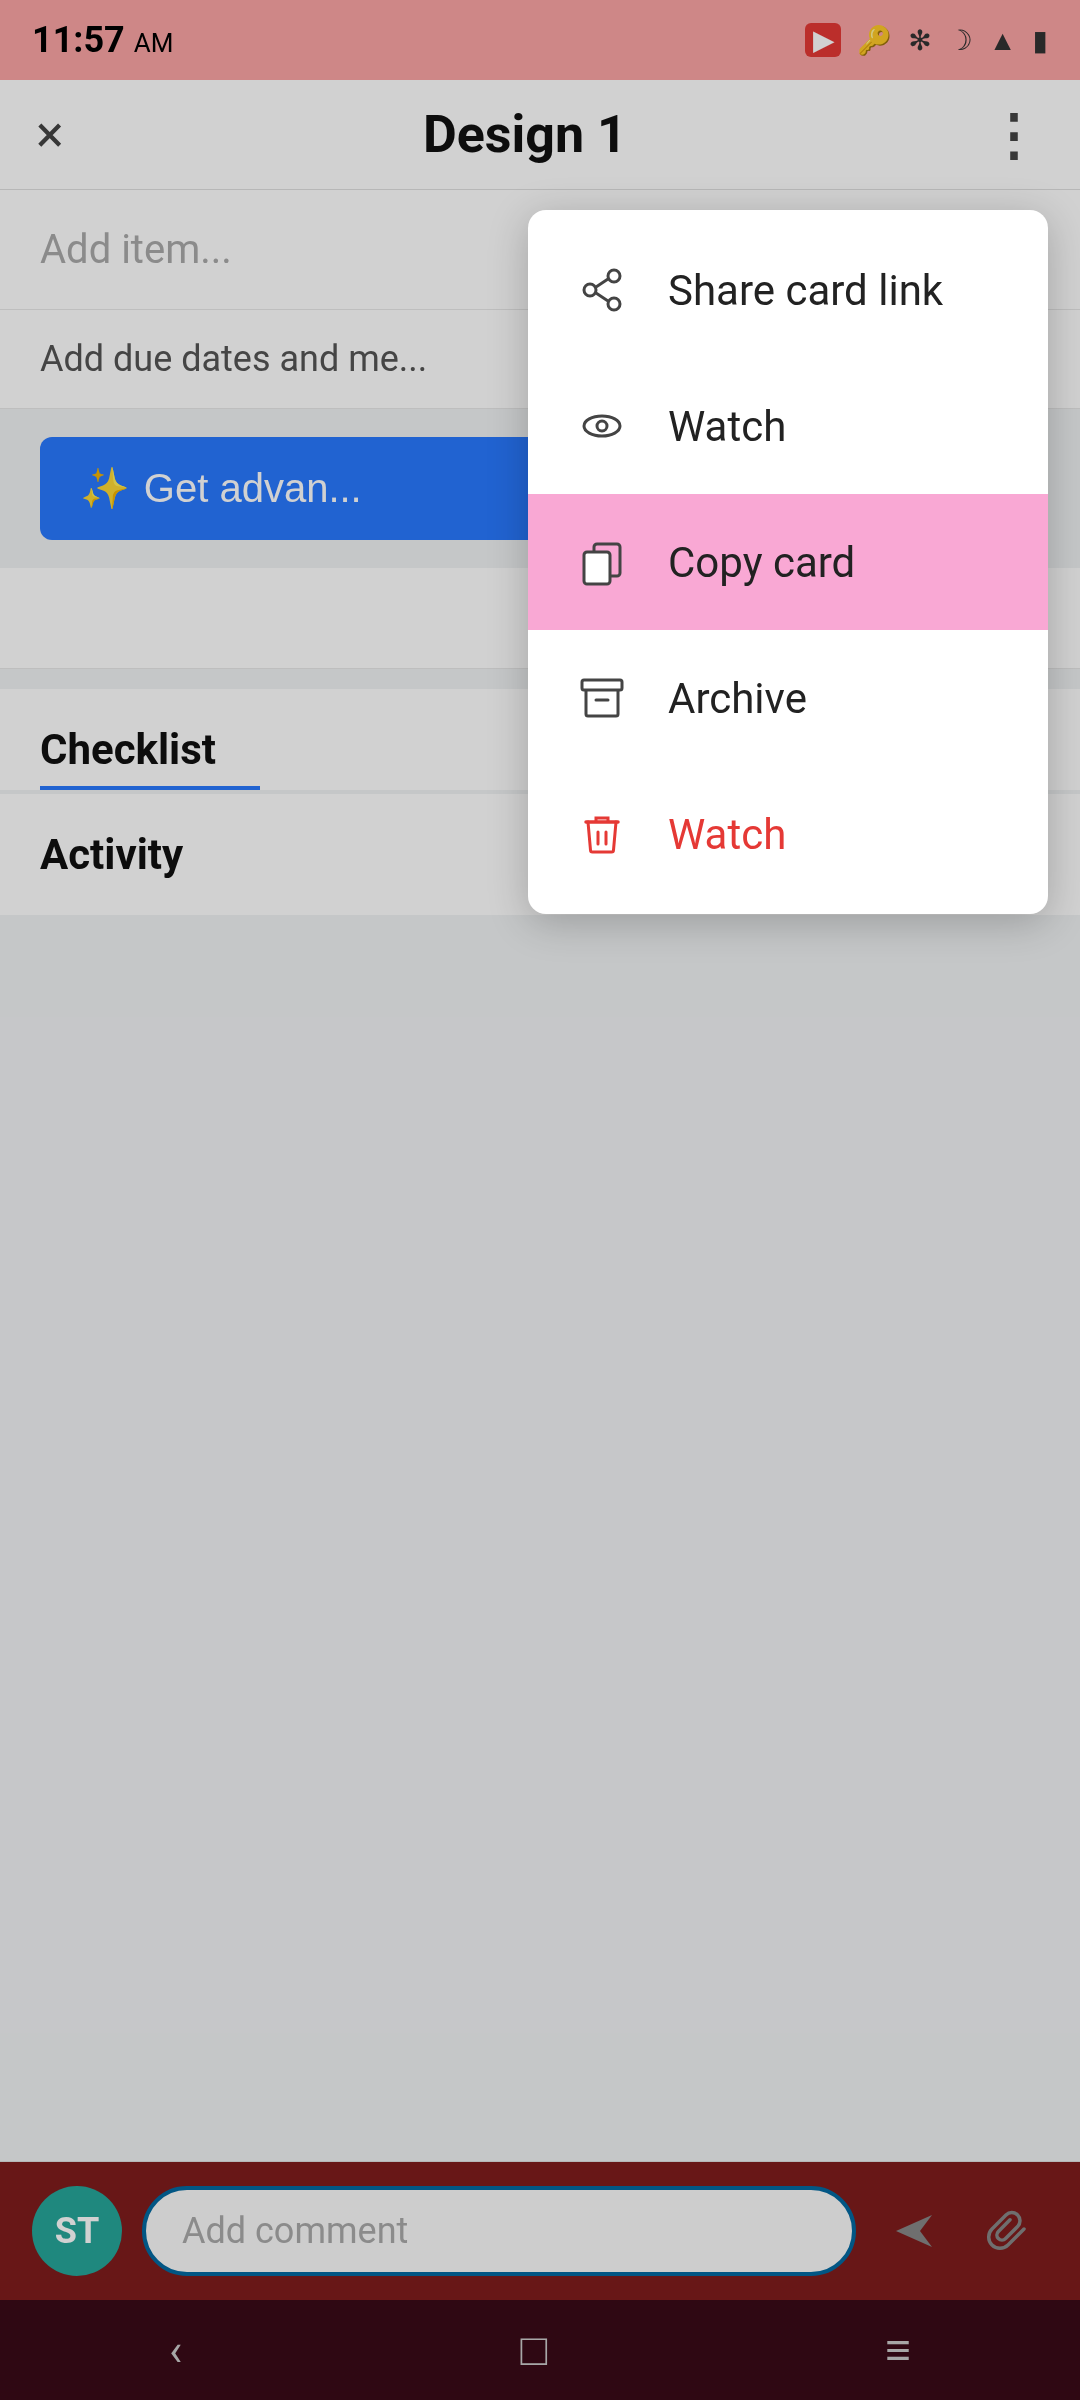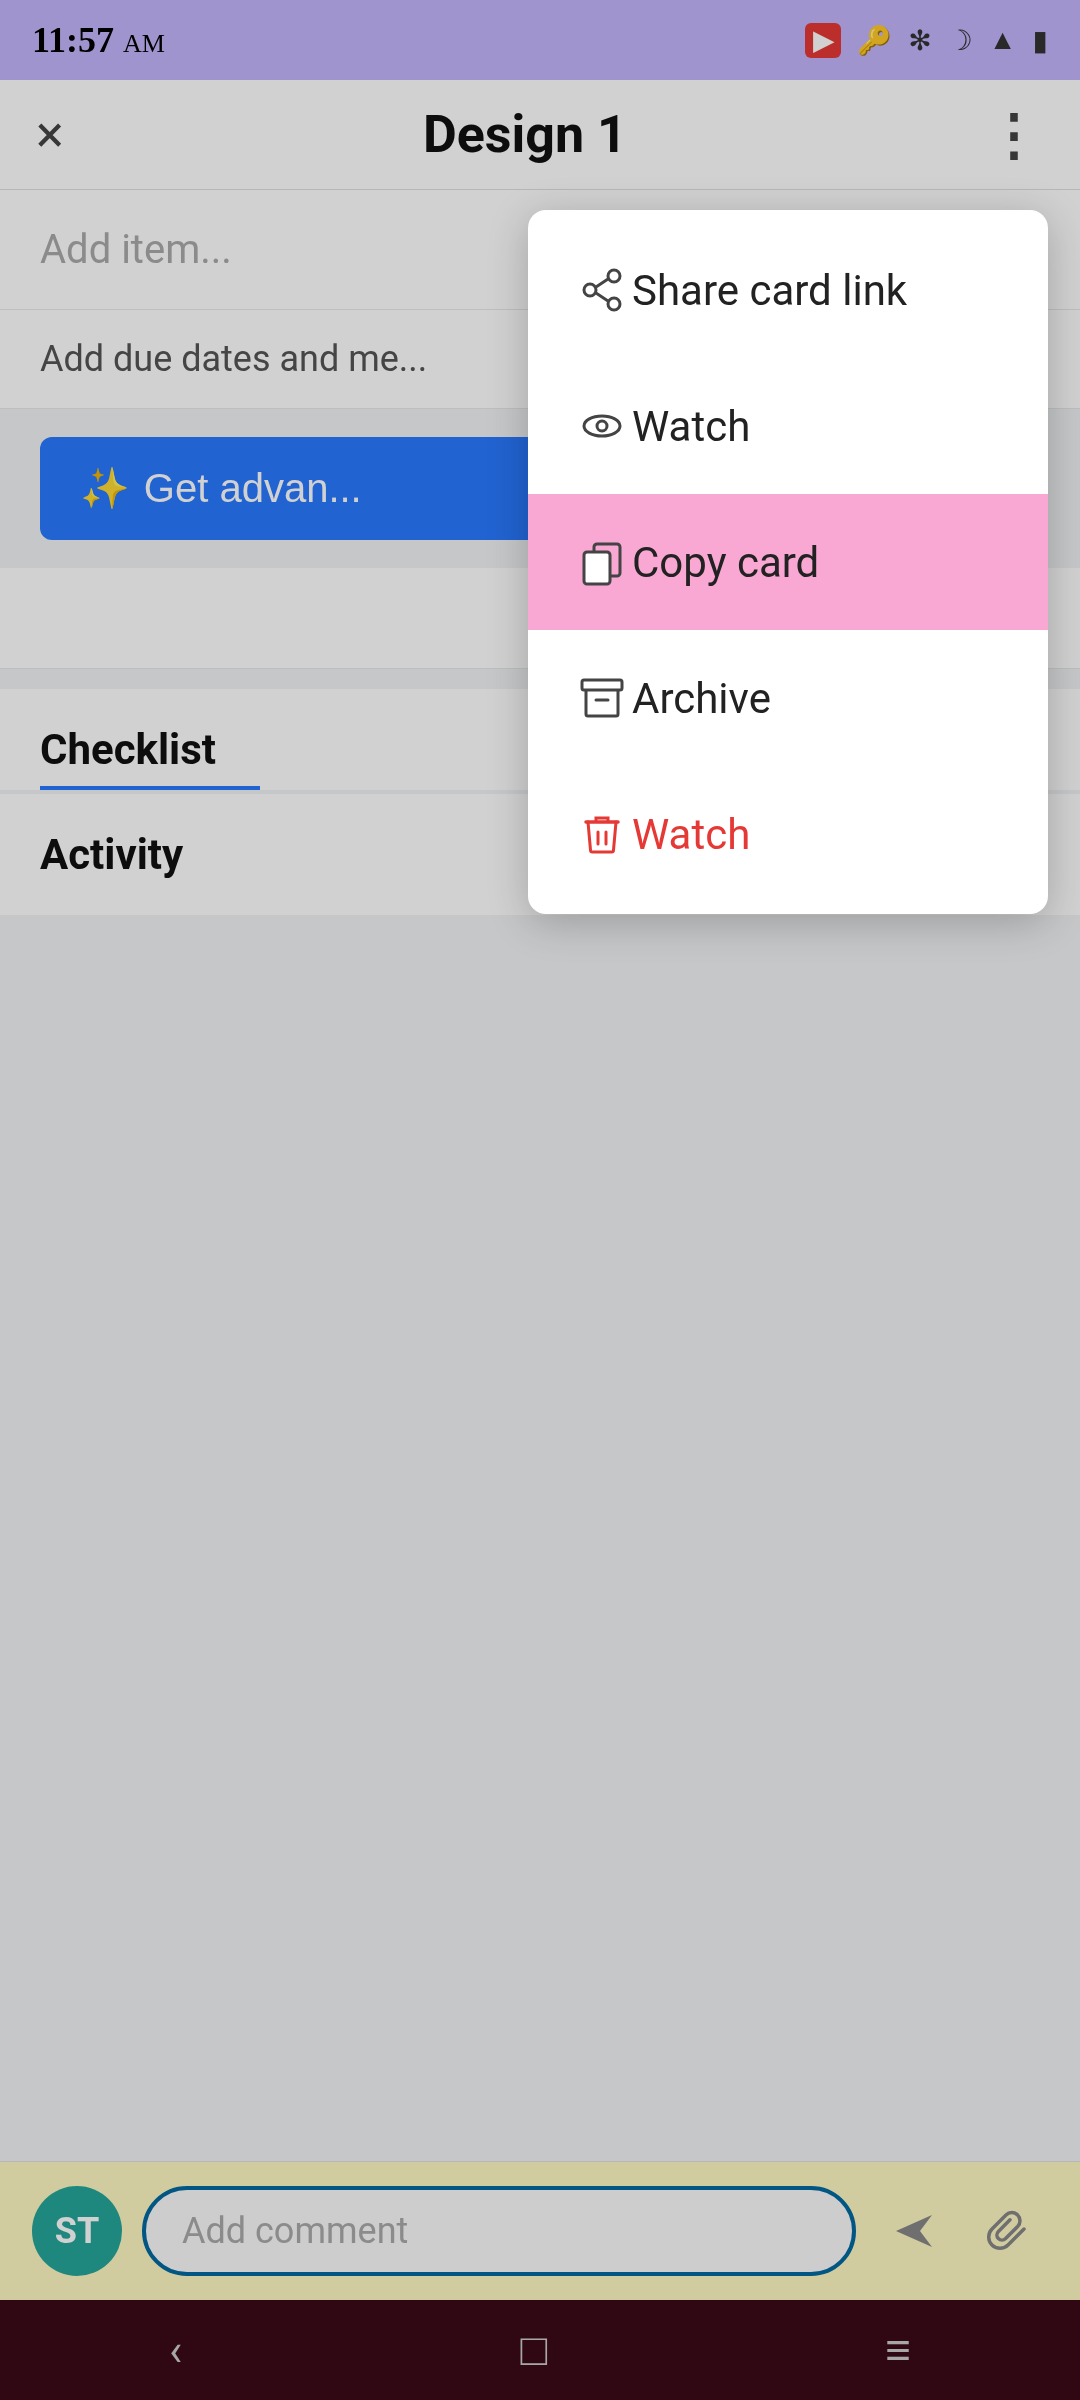--- a/index.html
+++ b/index.html
@@ -11,26 +11,25 @@
       background: #f1f3f5;
       font-family: 'Roboto', Arial, sans-serif;
       overflow: hidden;
       position: relative;
     }
 
     
     .status-bar {
       width: 100%;
       height: 80px;
-      background: #c4b5fd;
+      background: #fca5a5;
       display: flex;
       align-items: center;
       justify-content: space-between;
       padding: 0 32px;
-      font-family: Liberation Serif, serif;
     }
     .status-time {
       font-size: 36px;
       font-weight: 700;
       color: #000;
     }
     .status-icons {
       display: flex;
       align-items: center;
       gap: 16px;
@@ -159,21 +158,21 @@
       font-weight: 700;
       color: #111;
     }
 
     
     .bottom-area {
       width: 100%;
       position: absolute;
       bottom: 100px;
       left: 0;
-      background: #fef9c3;
+      background: #7f1d1d;
       border-top: 1px solid #e0e0e0;
       padding: 24px 32px;
       display: flex;
       align-items: center;
       gap: 20px;
     }
     .avatar {
       width: 90px;
       height: 90px;
       border-radius: 50%;
@@ -250,20 +249,21 @@
       background: #fff;
       border-radius: 18px;
       box-shadow: 0 8px 40px rgba(0,0,0,0.22);
       z-index: 20;
       overflow: hidden;
       padding: 12px 0;
     }
     .menu-item {
       display: flex;
       align-items: center;
+      gap: 36px;
       padding: 38px 44px;
       cursor: pointer;
       font-size: 42px;
       color: #222;
     }
     .menu-item.active-item {
       background: #f9a8d4;
     }
     .menu-item-icon {
       width: 60px;

